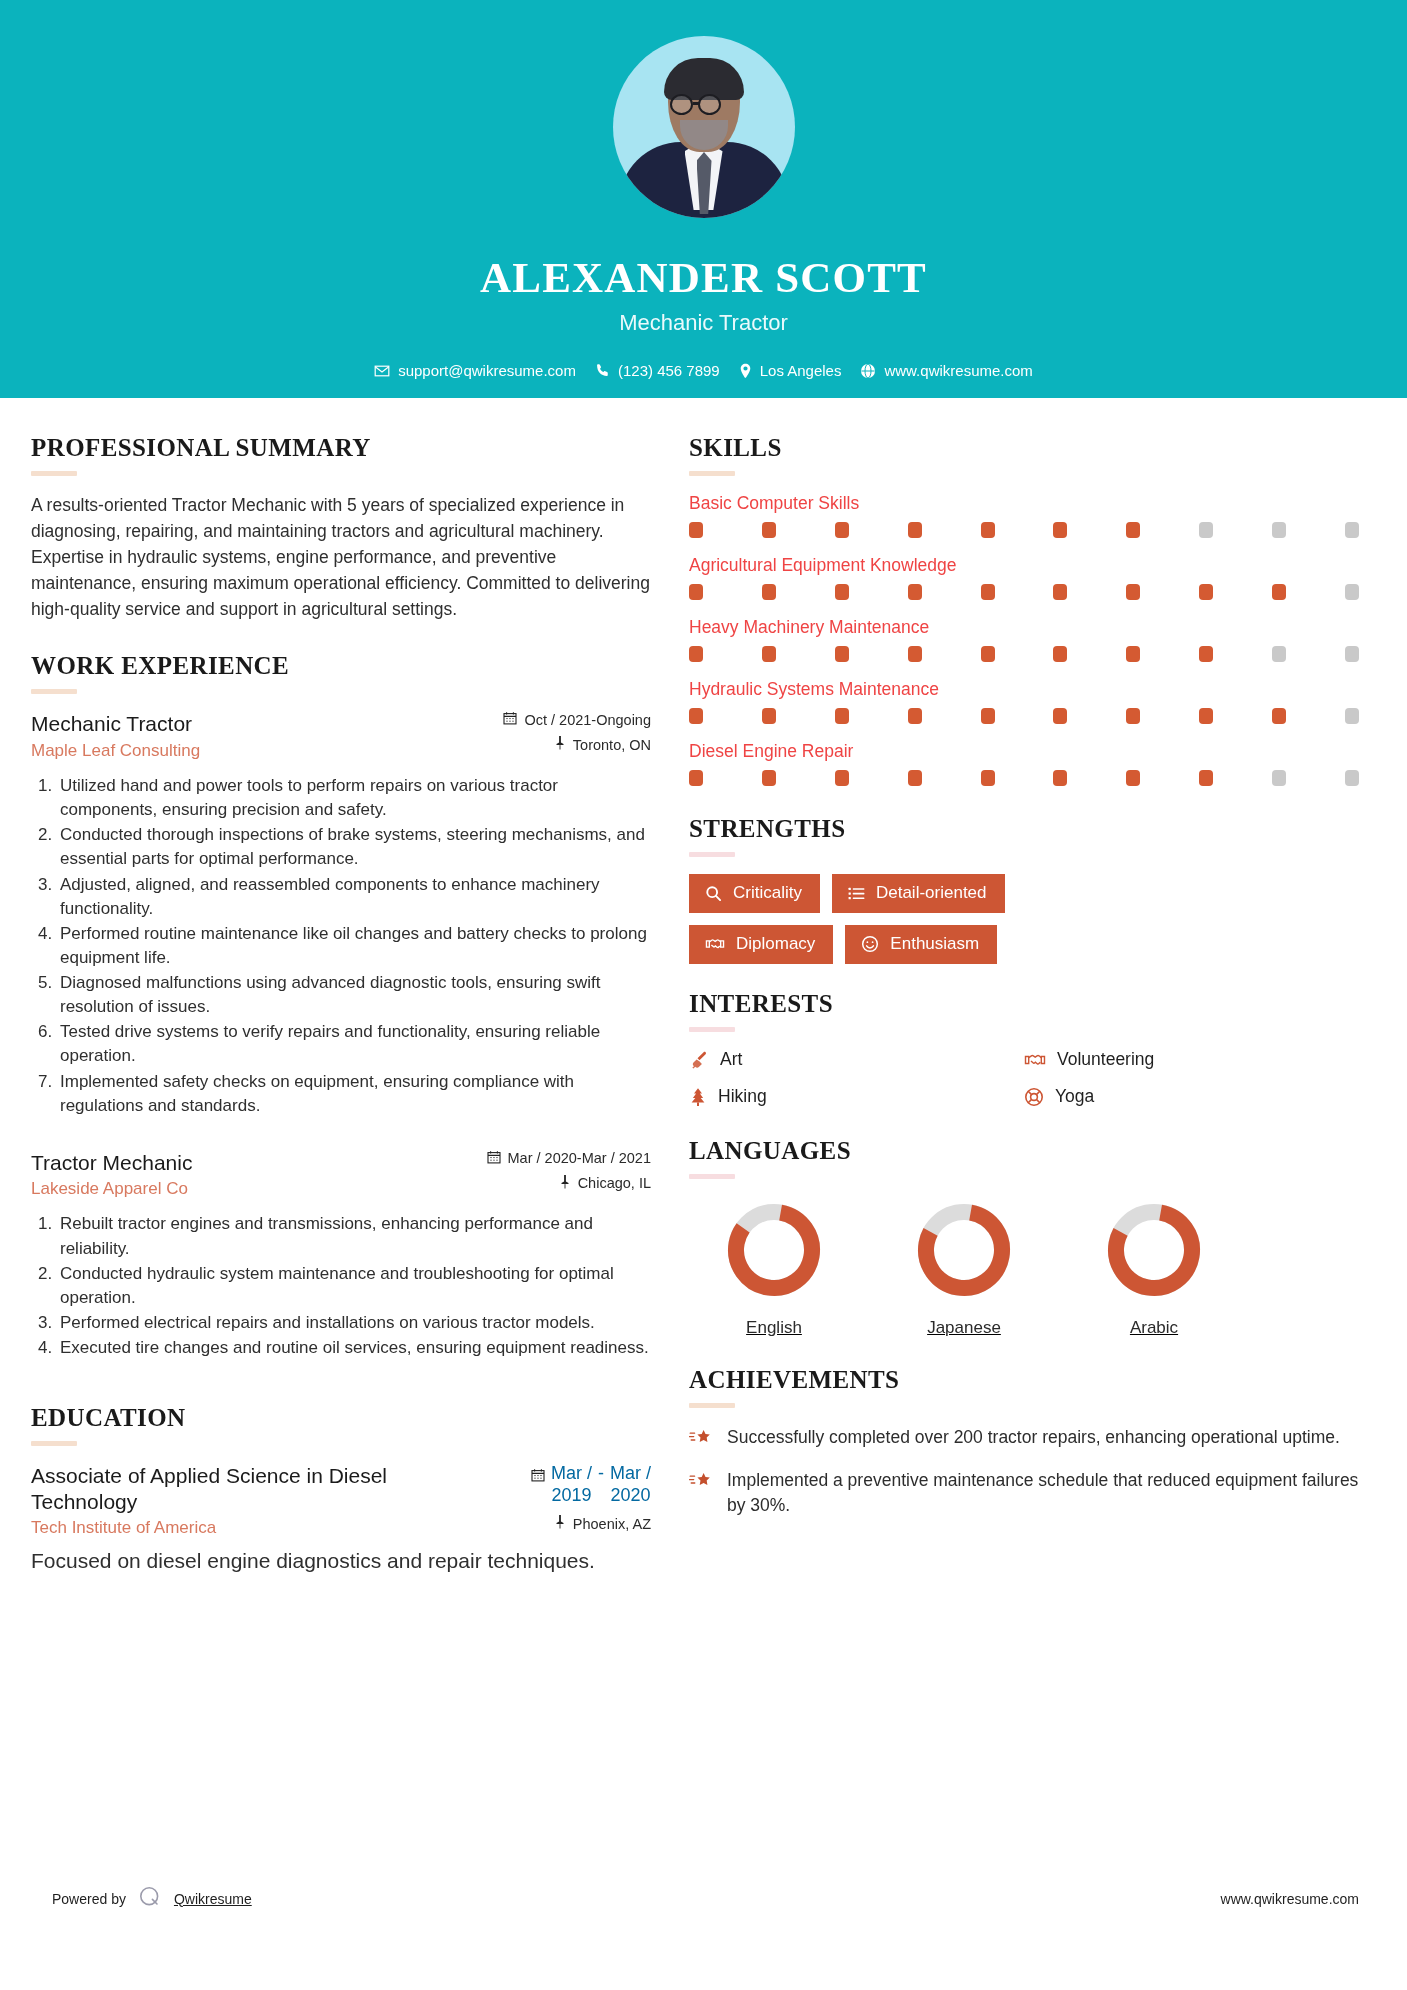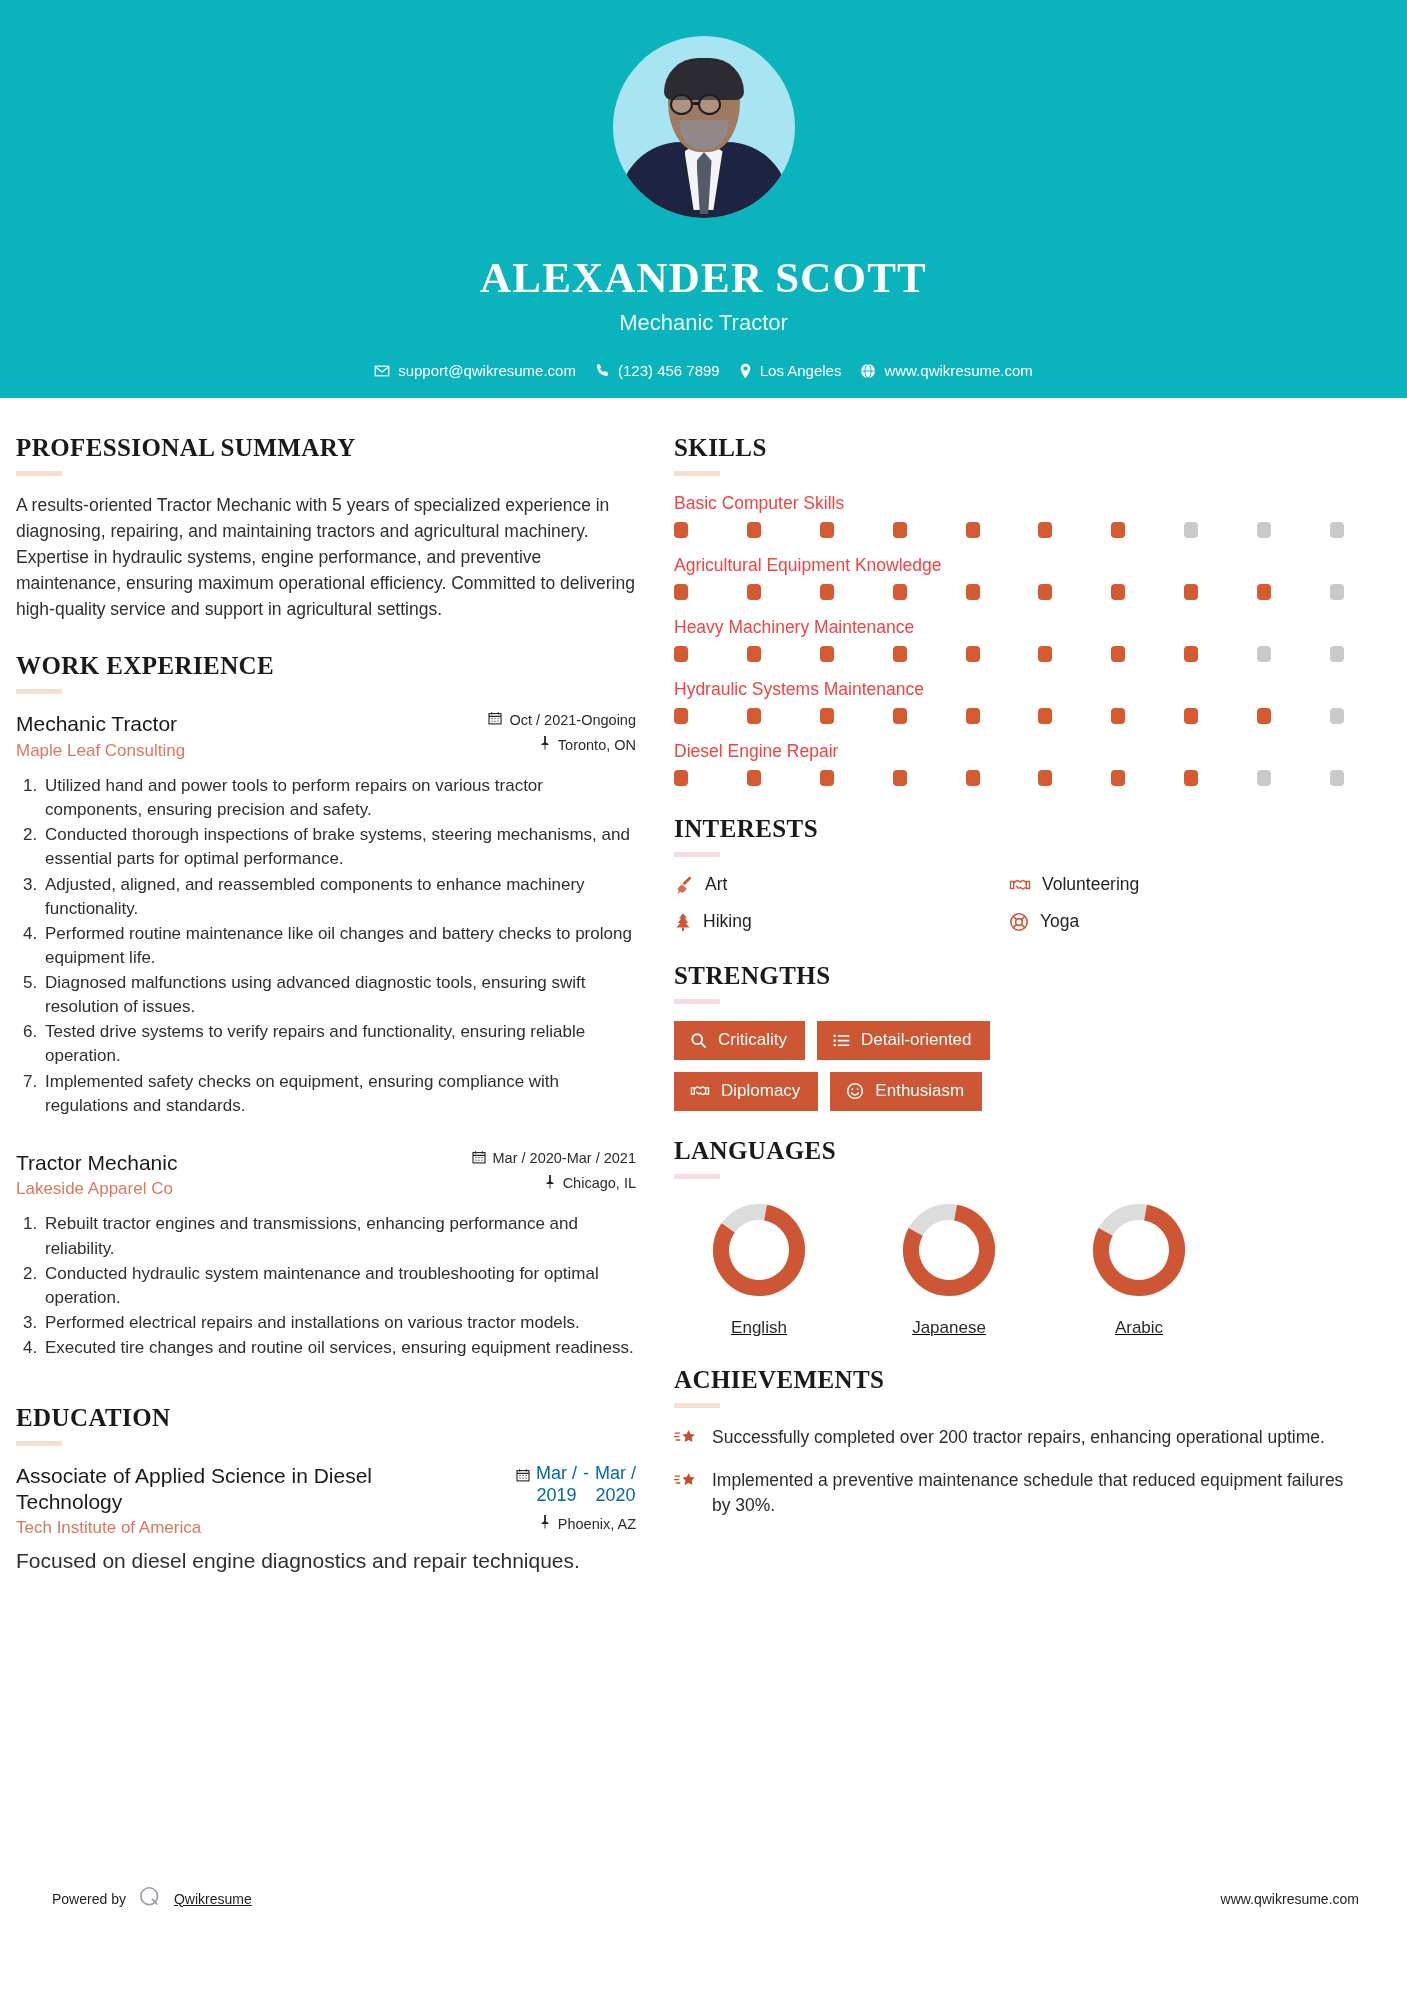--- a/index.html
+++ b/index.html
@@ -127,21 +127,21 @@
     display: flex;
     align-items: center;
     gap: 8px;
     white-space: nowrap;
   }
   .contact-item svg { display: block; }
 
   
   .body {
     display: flex;
-    padding: 36px 44px 0 16px;
+    padding: 36px 44px 0 31px;
     gap: 38px;
   }
   .col-left  { width: 620px; }
   .col-right { width: 670px; }
 
   .sec-title {
     font-family: "Liberation Serif", serif;
     font-weight: bold;
     font-size: 25px;
     color: #1a1a1a;
@@ -606,70 +606,20 @@
               <span class="dot on"></span>
               <span class="dot"></span>
               <span class="dot"></span>
             </div>
           </div>
       </div>
 
       <div style="height:12px"></div>
 
       <div>
-        <div class="sec-title">INTERESTS</div>
-        <div class="sec-rule pinkish"></div>
-        <div class="interests-grid">
-
-          <div class="interest-item">
-            <span>
-              <svg width="20" height="20" viewBox="0 0 20 20" fill="#cd5634">
-                <path d="M16.6 2.2c-.6-.6-1.5-.6-2 0l-6.1 6.1 2 2 6.1-6.1c.5-.5.5-1.4 0-2z"></path>
-                <path d="M7.6 9.4l-3.1 3.1c-.9.9-.9 2.4 0 3.3l.4.4-1.6 1.6 1.2.6 1.7-1.7.3.3c.9.9 2.4.9 3.3 0l3.1-3.1-2.3-2.3z" opacity=".85"></path>
-              </svg>
-            </span>
-            <span>Art</span>
-          </div>
-
-          <div class="interest-item">
-            <span>
-              <svg width="22" height="20" viewBox="0 0 22 20" fill="none" stroke="#cd5634" stroke-width="1.4">
-                <path d="M1.5 6.5h3.2v7H1.5zM20.5 6.5h-3.2v7h3.2z"></path>
-                <path d="M4.8 7.6l2.6-1.8c.6-.4 1.3-.4 1.9 0l1.9 1.3 1.9-1.3c.6-.4 1.3-.4 1.9 0l2.3 1.8"></path>
-                <path d="M7 11l2 1.8c.5.5 1.3.5 1.8 0l.6-.6 1.8 1.5c.5.4 1.2.4 1.7-.1l1.4-1.4"></path>
-              </svg>
-            </span>
-            <span>Volunteering</span>
-          </div>
-
-          <div class="interest-item">
-            <span>
-              <svg width="18" height="20" viewBox="0 0 18 20" fill="#cd5634">
-                <path d="M9 1.2L5 6.6h2.1L3.9 11h2.4L2.6 15.6h12.8L11.7 11h2.4L10.9 6.6H13z"></path>
-                <rect x="8" y="15.4" width="2" height="3.6"></rect>
-              </svg>
-            </span>
-            <span>Hiking</span>
-          </div>
-
-          <div class="interest-item">
-            <span>
-              <svg width="20" height="20" viewBox="0 0 20 20" fill="none" stroke="#cd5634" stroke-width="1.6">
-                <circle cx="10" cy="10" r="8.2"></circle>
-                <circle cx="10" cy="10" r="3.4"></circle>
-                <path d="M4.2 4.2l3.4 3.4M15.8 4.2l-3.4 3.4M4.2 15.8l3.4-3.4M15.8 15.8l-3.4-3.4"></path>
-              </svg>
-            </span>
-            <span>Yoga</span>
-          </div>
-
-        </div>
-      </div>
-
-      <div>
         <div class="sec-title">STRENGTHS</div>
         <div class="sec-rule pinkish"></div>
         <div class="strength-rows">
 
           <div class="strength-row">
             <div class="strength-chip">
               <span>
                 <svg width="17" height="17" viewBox="0 0 18 18" fill="none" stroke="#fff" stroke-width="2">
                   <circle cx="7.6" cy="7.6" r="5.2"></circle>
                   <path d="M11.6 11.6l4.4 4.4" stroke-linecap="round"></path>
@@ -707,20 +657,70 @@
               <span>
                 <svg width="18" height="18" viewBox="0 0 18 18" fill="none" stroke="#fff" stroke-width="1.5">
                   <circle cx="9" cy="9" r="7.3"></circle>
                   <circle cx="6.4" cy="7.2" r="0.9" fill="#fff" stroke="none"></circle>
                   <circle cx="11.6" cy="7.2" r="0.9" fill="#fff" stroke="none"></circle>
                   <path d="M5.6 10.8c.9 1.4 2 2.1 3.4 2.1s2.5-.7 3.4-2.1" stroke-linecap="round"></path>
                 </svg>
               </span>
               <span>Enthusiasm</span>
             </div>
+          </div>
+
+        </div>
+      </div>
+
+      <div>
+        <div class="sec-title">INTERESTS</div>
+        <div class="sec-rule pinkish"></div>
+        <div class="interests-grid">
+
+          <div class="interest-item">
+            <span>
+              <svg width="20" height="20" viewBox="0 0 20 20" fill="#cd5634">
+                <path d="M16.6 2.2c-.6-.6-1.5-.6-2 0l-6.1 6.1 2 2 6.1-6.1c.5-.5.5-1.4 0-2z"></path>
+                <path d="M7.6 9.4l-3.1 3.1c-.9.9-.9 2.4 0 3.3l.4.4-1.6 1.6 1.2.6 1.7-1.7.3.3c.9.9 2.4.9 3.3 0l3.1-3.1-2.3-2.3z" opacity=".85"></path>
+              </svg>
+            </span>
+            <span>Art</span>
+          </div>
+
+          <div class="interest-item">
+            <span>
+              <svg width="22" height="20" viewBox="0 0 22 20" fill="none" stroke="#cd5634" stroke-width="1.4">
+                <path d="M1.5 6.5h3.2v7H1.5zM20.5 6.5h-3.2v7h3.2z"></path>
+                <path d="M4.8 7.6l2.6-1.8c.6-.4 1.3-.4 1.9 0l1.9 1.3 1.9-1.3c.6-.4 1.3-.4 1.9 0l2.3 1.8"></path>
+                <path d="M7 11l2 1.8c.5.5 1.3.5 1.8 0l.6-.6 1.8 1.5c.5.4 1.2.4 1.7-.1l1.4-1.4"></path>
+              </svg>
+            </span>
+            <span>Volunteering</span>
+          </div>
+
+          <div class="interest-item">
+            <span>
+              <svg width="18" height="20" viewBox="0 0 18 20" fill="#cd5634">
+                <path d="M9 1.2L5 6.6h2.1L3.9 11h2.4L2.6 15.6h12.8L11.7 11h2.4L10.9 6.6H13z"></path>
+                <rect x="8" y="15.4" width="2" height="3.6"></rect>
+              </svg>
+            </span>
+            <span>Hiking</span>
+          </div>
+
+          <div class="interest-item">
+            <span>
+              <svg width="20" height="20" viewBox="0 0 20 20" fill="none" stroke="#cd5634" stroke-width="1.6">
+                <circle cx="10" cy="10" r="8.2"></circle>
+                <circle cx="10" cy="10" r="3.4"></circle>
+                <path d="M4.2 4.2l3.4 3.4M15.8 4.2l-3.4 3.4M4.2 15.8l3.4-3.4M15.8 15.8l-3.4-3.4"></path>
+              </svg>
+            </span>
+            <span>Yoga</span>
           </div>
 
         </div>
       </div>
 
       <div>
         <div class="sec-title">LANGUAGES</div>
         <div class="sec-rule pinkish"></div>
         <div class="lang-grid" id="lang-host">
             <div class="lang-item">

